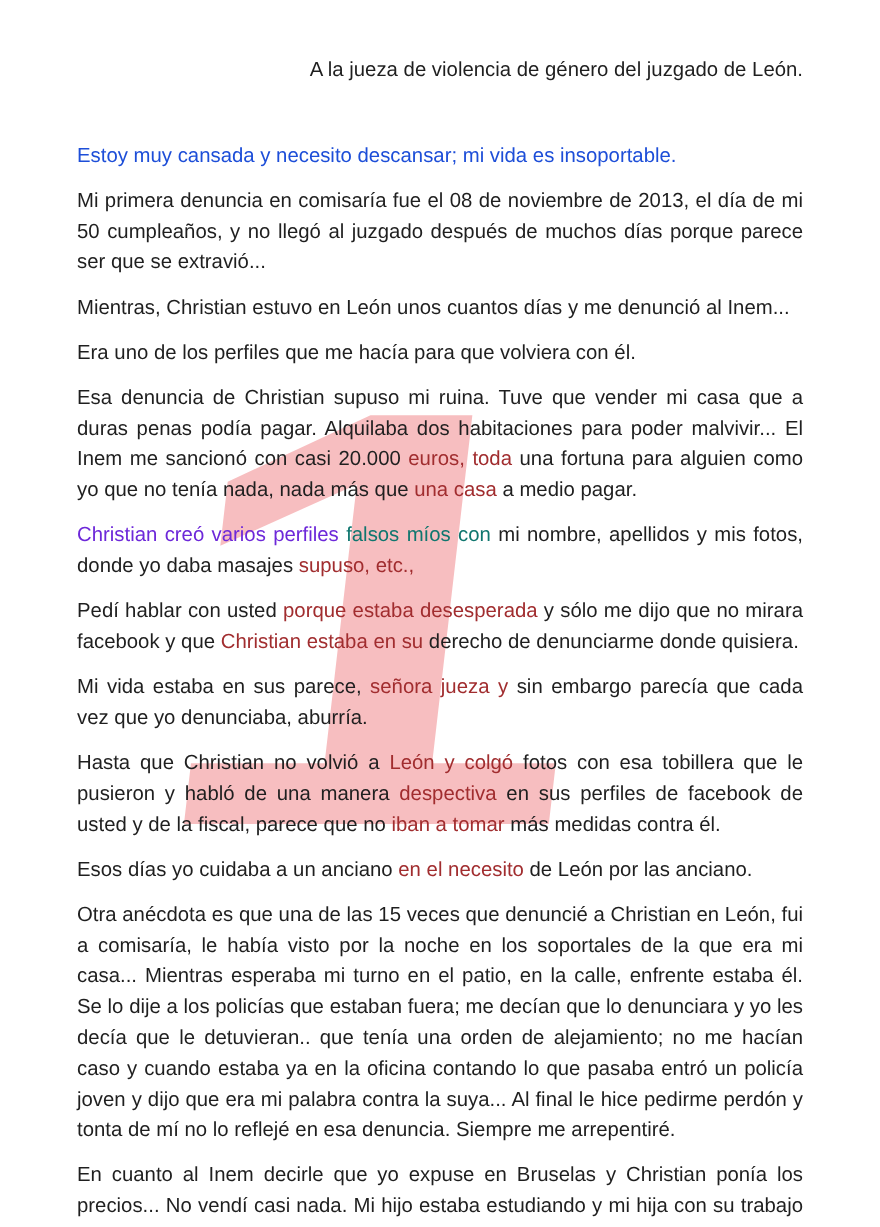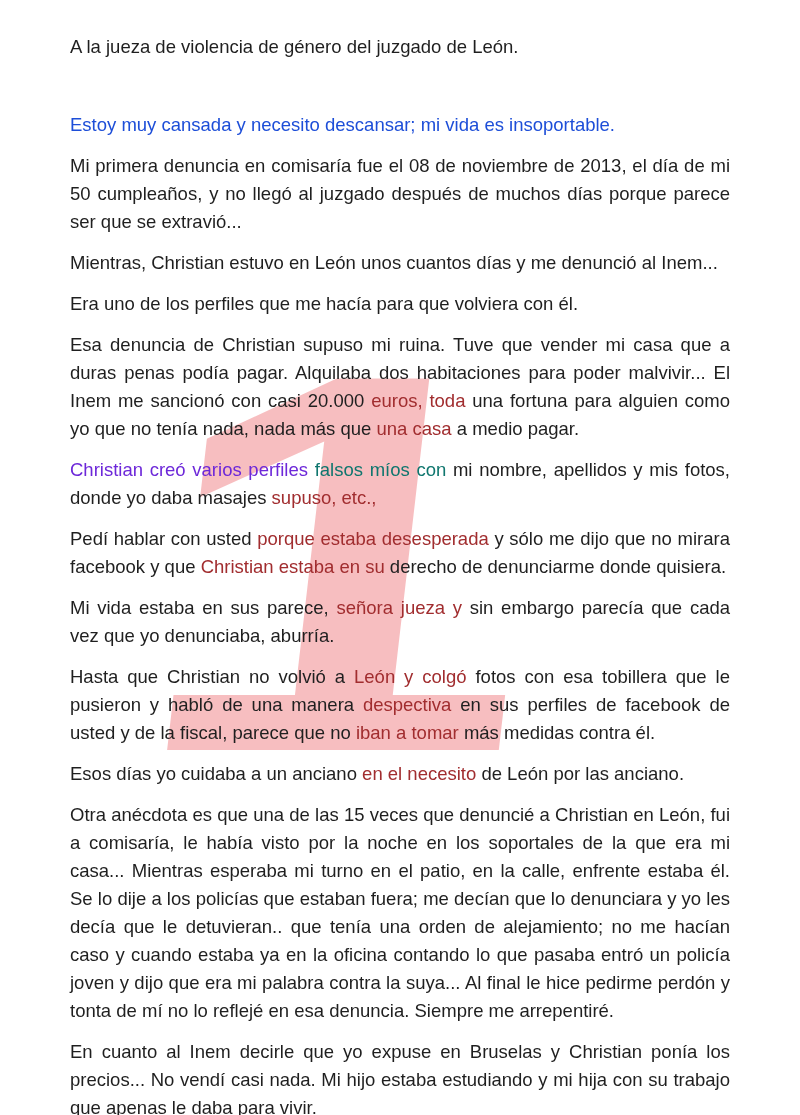--- a/index.html
+++ b/index.html
@@ -32,22 +32,22 @@
     position: absolute;
     z-index: 2;
     left: 70px;
     top: 33px;
     width: 660px;
     color: #1f1f1f;
     font-size: 18.5px;
     line-height: 28px;
   }
   .salutation {
-    margin: 0 0 50px 0;
-    text-align: left;
+    margin: 16px 0 50px 0;
+    text-align: right;
   }
   .content p.para {
     margin: 0 0 13px 0;
     text-align: justify;
   }
   .content p.para:last-child {
     margin-bottom: 0;
   }
 </style>
 </head>

